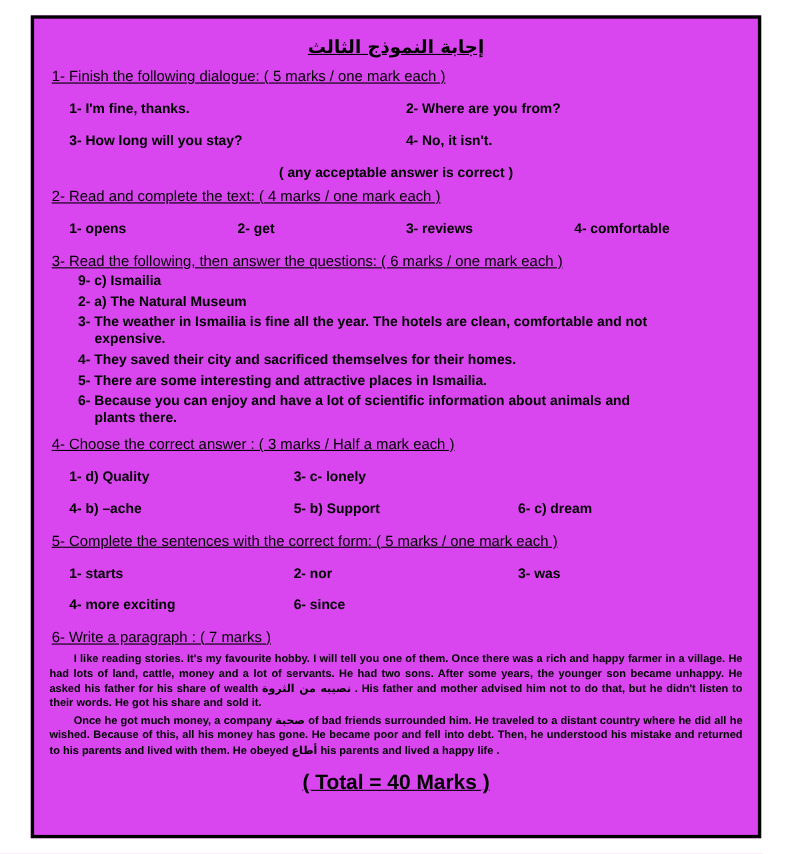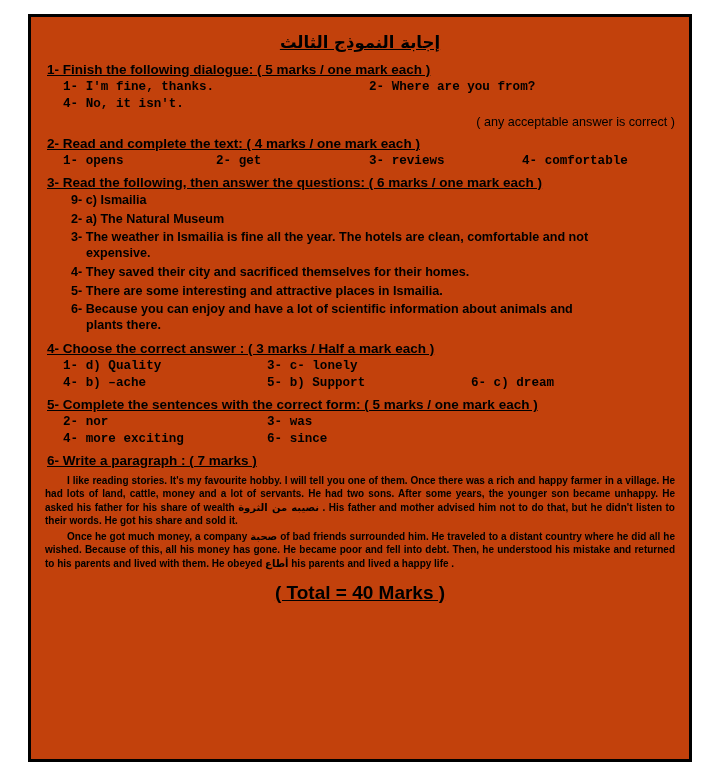--- a/index.html
+++ b/index.html
@@ -20,56 +20,55 @@
     background: #ffffff;
     position: relative;
     box-sizing: border-box;
     padding: 14px 28px 14px 28px;
   }
   #sheet {
     border: 3px solid #000000;
     height: 100%;
     box-sizing: border-box;
     padding: 12px 14px 10px 14px;
-    background: #c2410c;
+    background: #d946ef;
     overflow: hidden;
   }
   .doc-title {
     text-align: center;
     font-weight: bold;
     font-size: 16.5px;
     text-decoration: underline;
     direction: rtl;
     margin: 4px 0 10px 0;
     letter-spacing: 0px;
   }
   .q-head {
-    font-weight: bold;
+    font-weight: normal;
     font-size: 13.5px;
     text-decoration: underline;
     margin: 7px 0 3px 0;
     padding-left: 2px;
   }
   .ans-row {
     display: flex;
     font-weight: bold;
     font-size: 12.6px;
-    margin: 3px 0;
+    margin: 15px 0;
     padding-left: 18px;
-    font-family: Liberation Mono, monospace;
   }
   .ans-row .cell {
     box-sizing: border-box;
   }
   .two-col .cell { width: 50%; }
   .three-col .cell { width: 33.33%; }
   .four-col .cell { width: 25%; }
   .note-center {
-    text-align: right;
-    font-weight: normal;
+    text-align: center;
+    font-weight: bold;
     font-size: 12.6px;
     margin: 4px 0 2px 0;
   }
   .list-item {
     font-weight: bold;
     font-size: 12.6px;
     margin: 3px 0;
     padding-left: 26px;
     line-height: 1.25;
   }
@@ -109,20 +108,21 @@
   <div id="sheet">
 
     <div class="doc-title ar">إجابة النموذج الثالث</div>
 
     <div class="q-head">1- Finish the following dialogue: ( 5 marks / one mark each )</div>
     <div class="ans-row two-col">
       <div class="cell">1- I'm fine, thanks.</div>
       <div class="cell">2- Where are you from?</div>
     </div>
     <div class="ans-row two-col">
+      <div class="cell">3- How long will you stay?</div>
       <div class="cell">4- No, it isn't.</div>
     </div>
     <div class="note-center">( any acceptable answer is correct )</div>
 
     <div class="q-head">2- Read and complete the text: ( 4 marks / one mark each )</div>
     <div class="ans-row four-col">
       <div class="cell">1- opens</div>
       <div class="cell">2- get</div>
       <div class="cell">3- reviews</div>
       <div class="cell">4- comfortable</div>
@@ -156,20 +156,21 @@
       <div class="cell">3- c- lonely</div>
     </div>
     <div class="ans-row three-col">
       <div class="cell">4- b) –ache</div>
       <div class="cell">5- b) Support</div>
       <div class="cell">6- c) dream</div>
     </div>
 
     <div class="q-head">5- Complete the sentences with the correct form: ( 5 marks / one mark each )</div>
     <div class="ans-row three-col">
+      <div class="cell">1- starts</div>
       <div class="cell">2- nor</div>
       <div class="cell">3- was</div>
     </div>
     <div class="ans-row three-col">
       <div class="cell">4- more exciting</div>
       <div class="cell">6- since</div>
       <div class="cell"></div>
     </div>
 
     <div class="q-head">6- Write a paragraph : ( 7 marks )</div>

